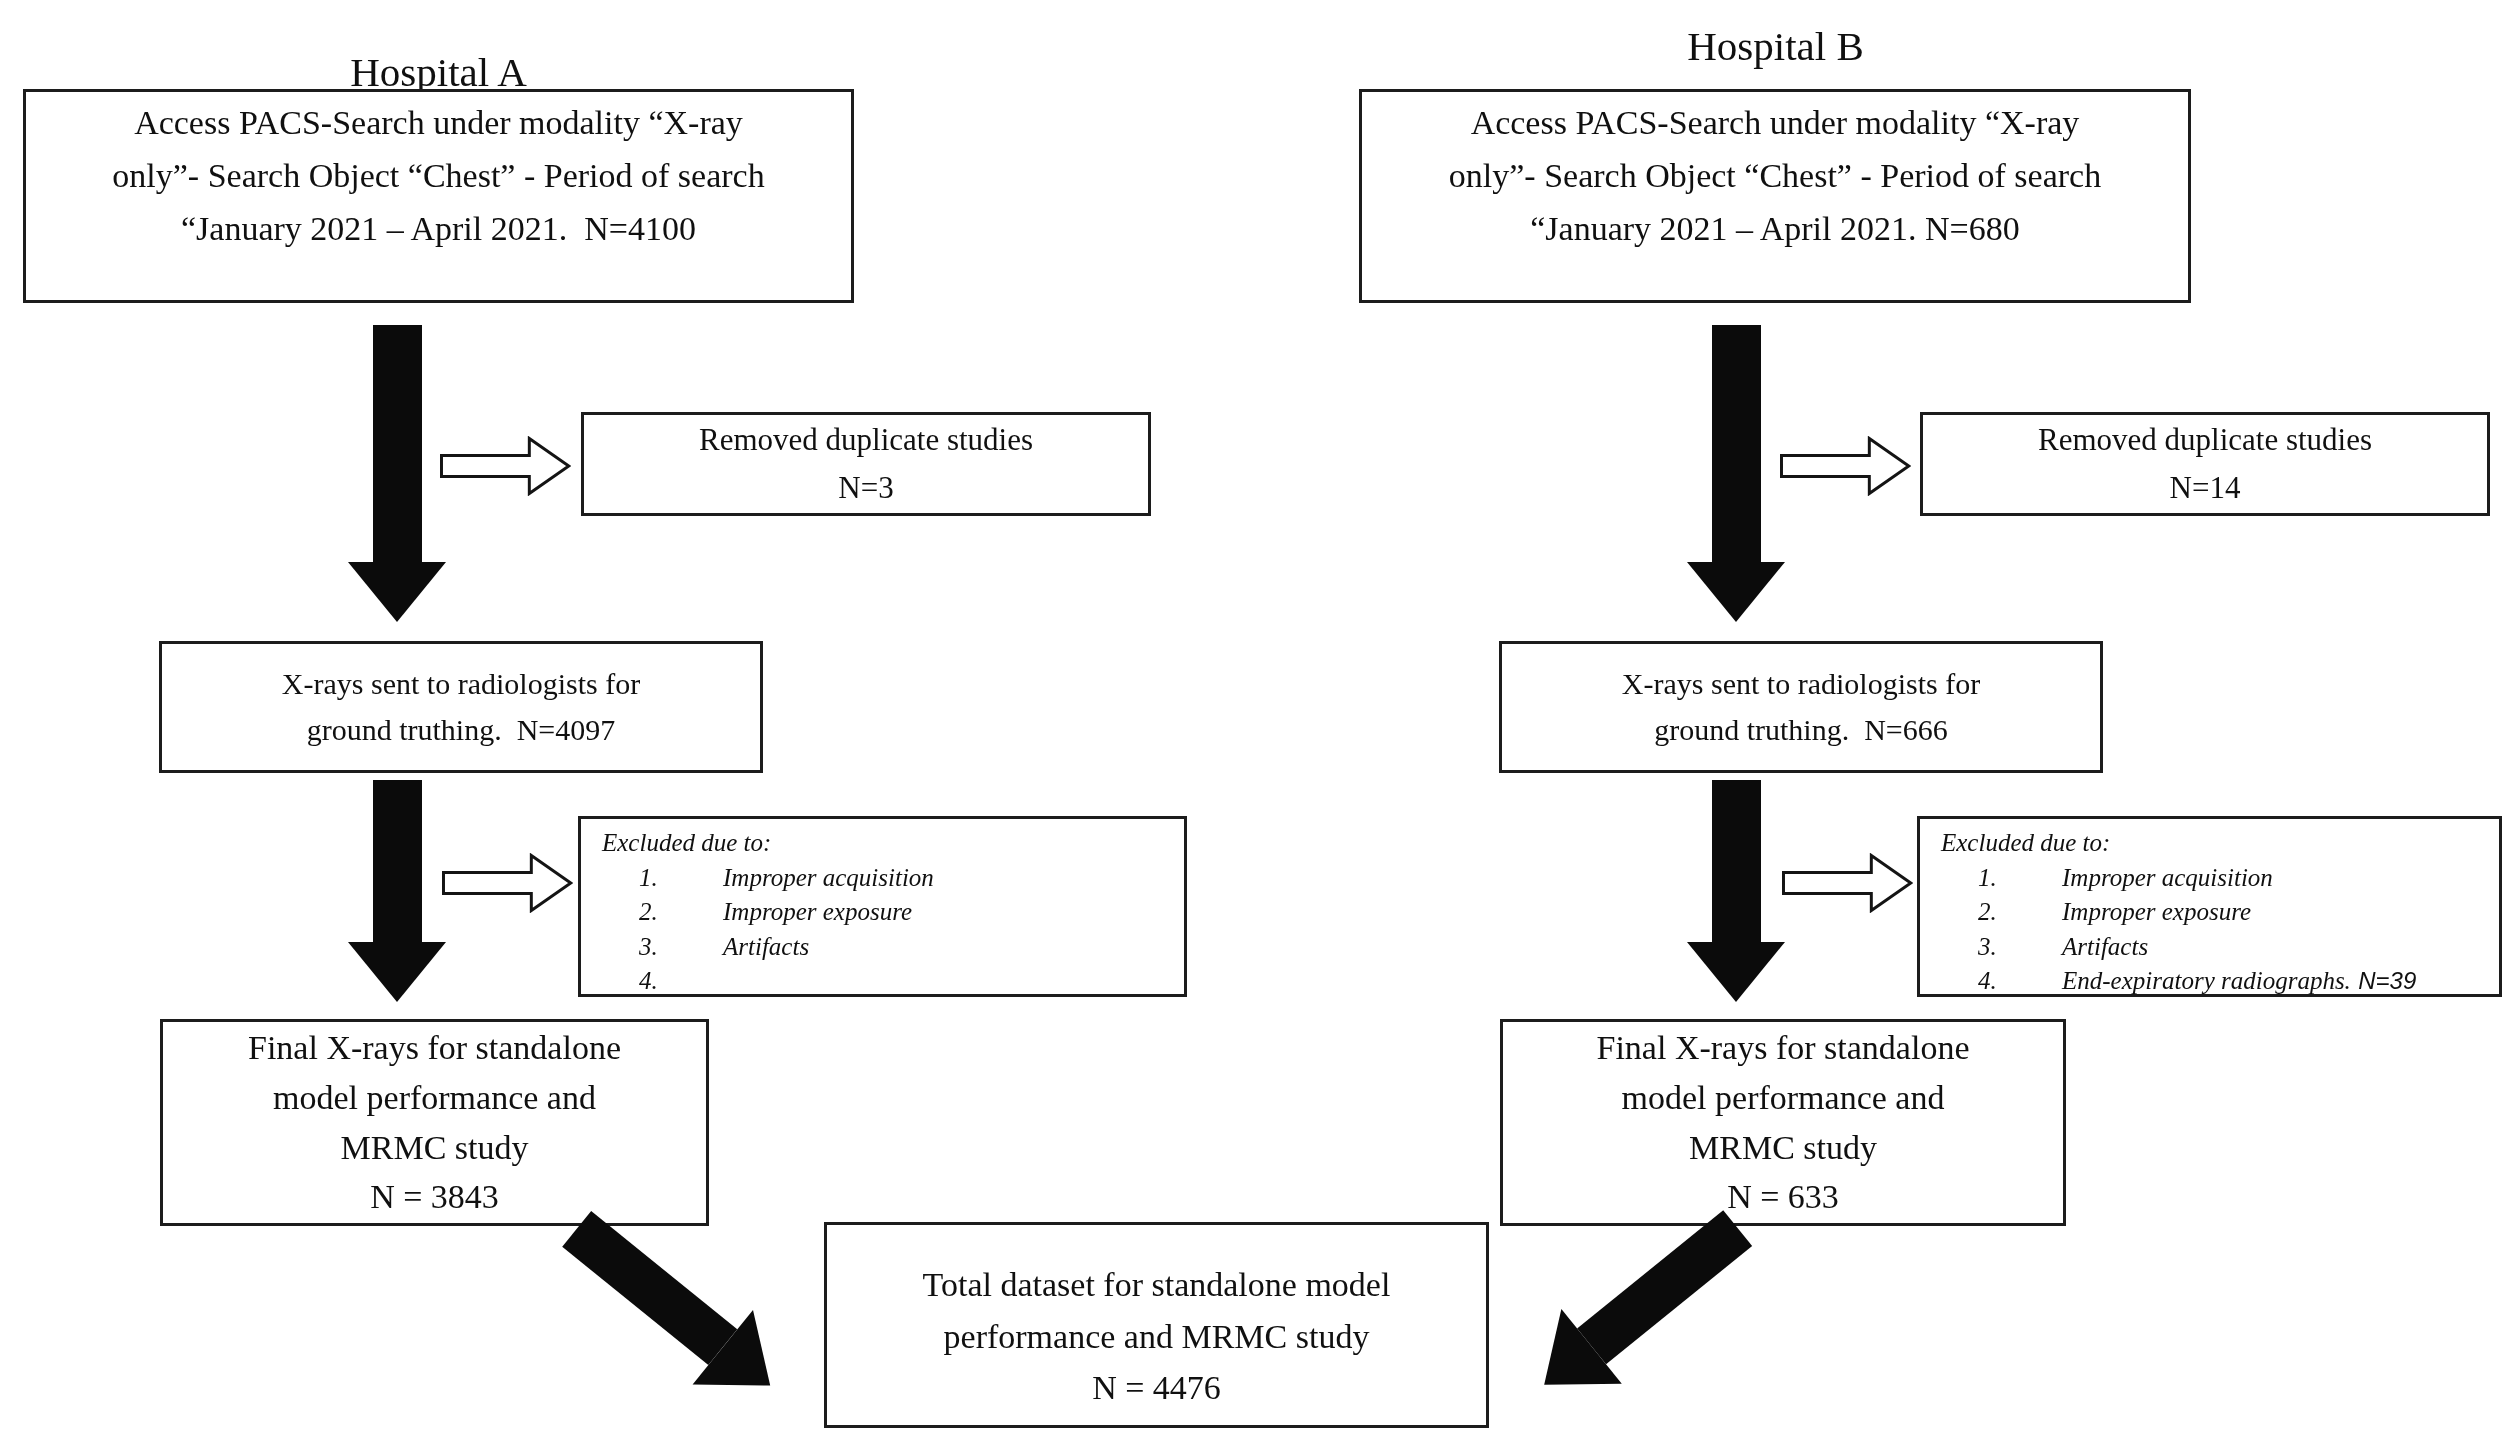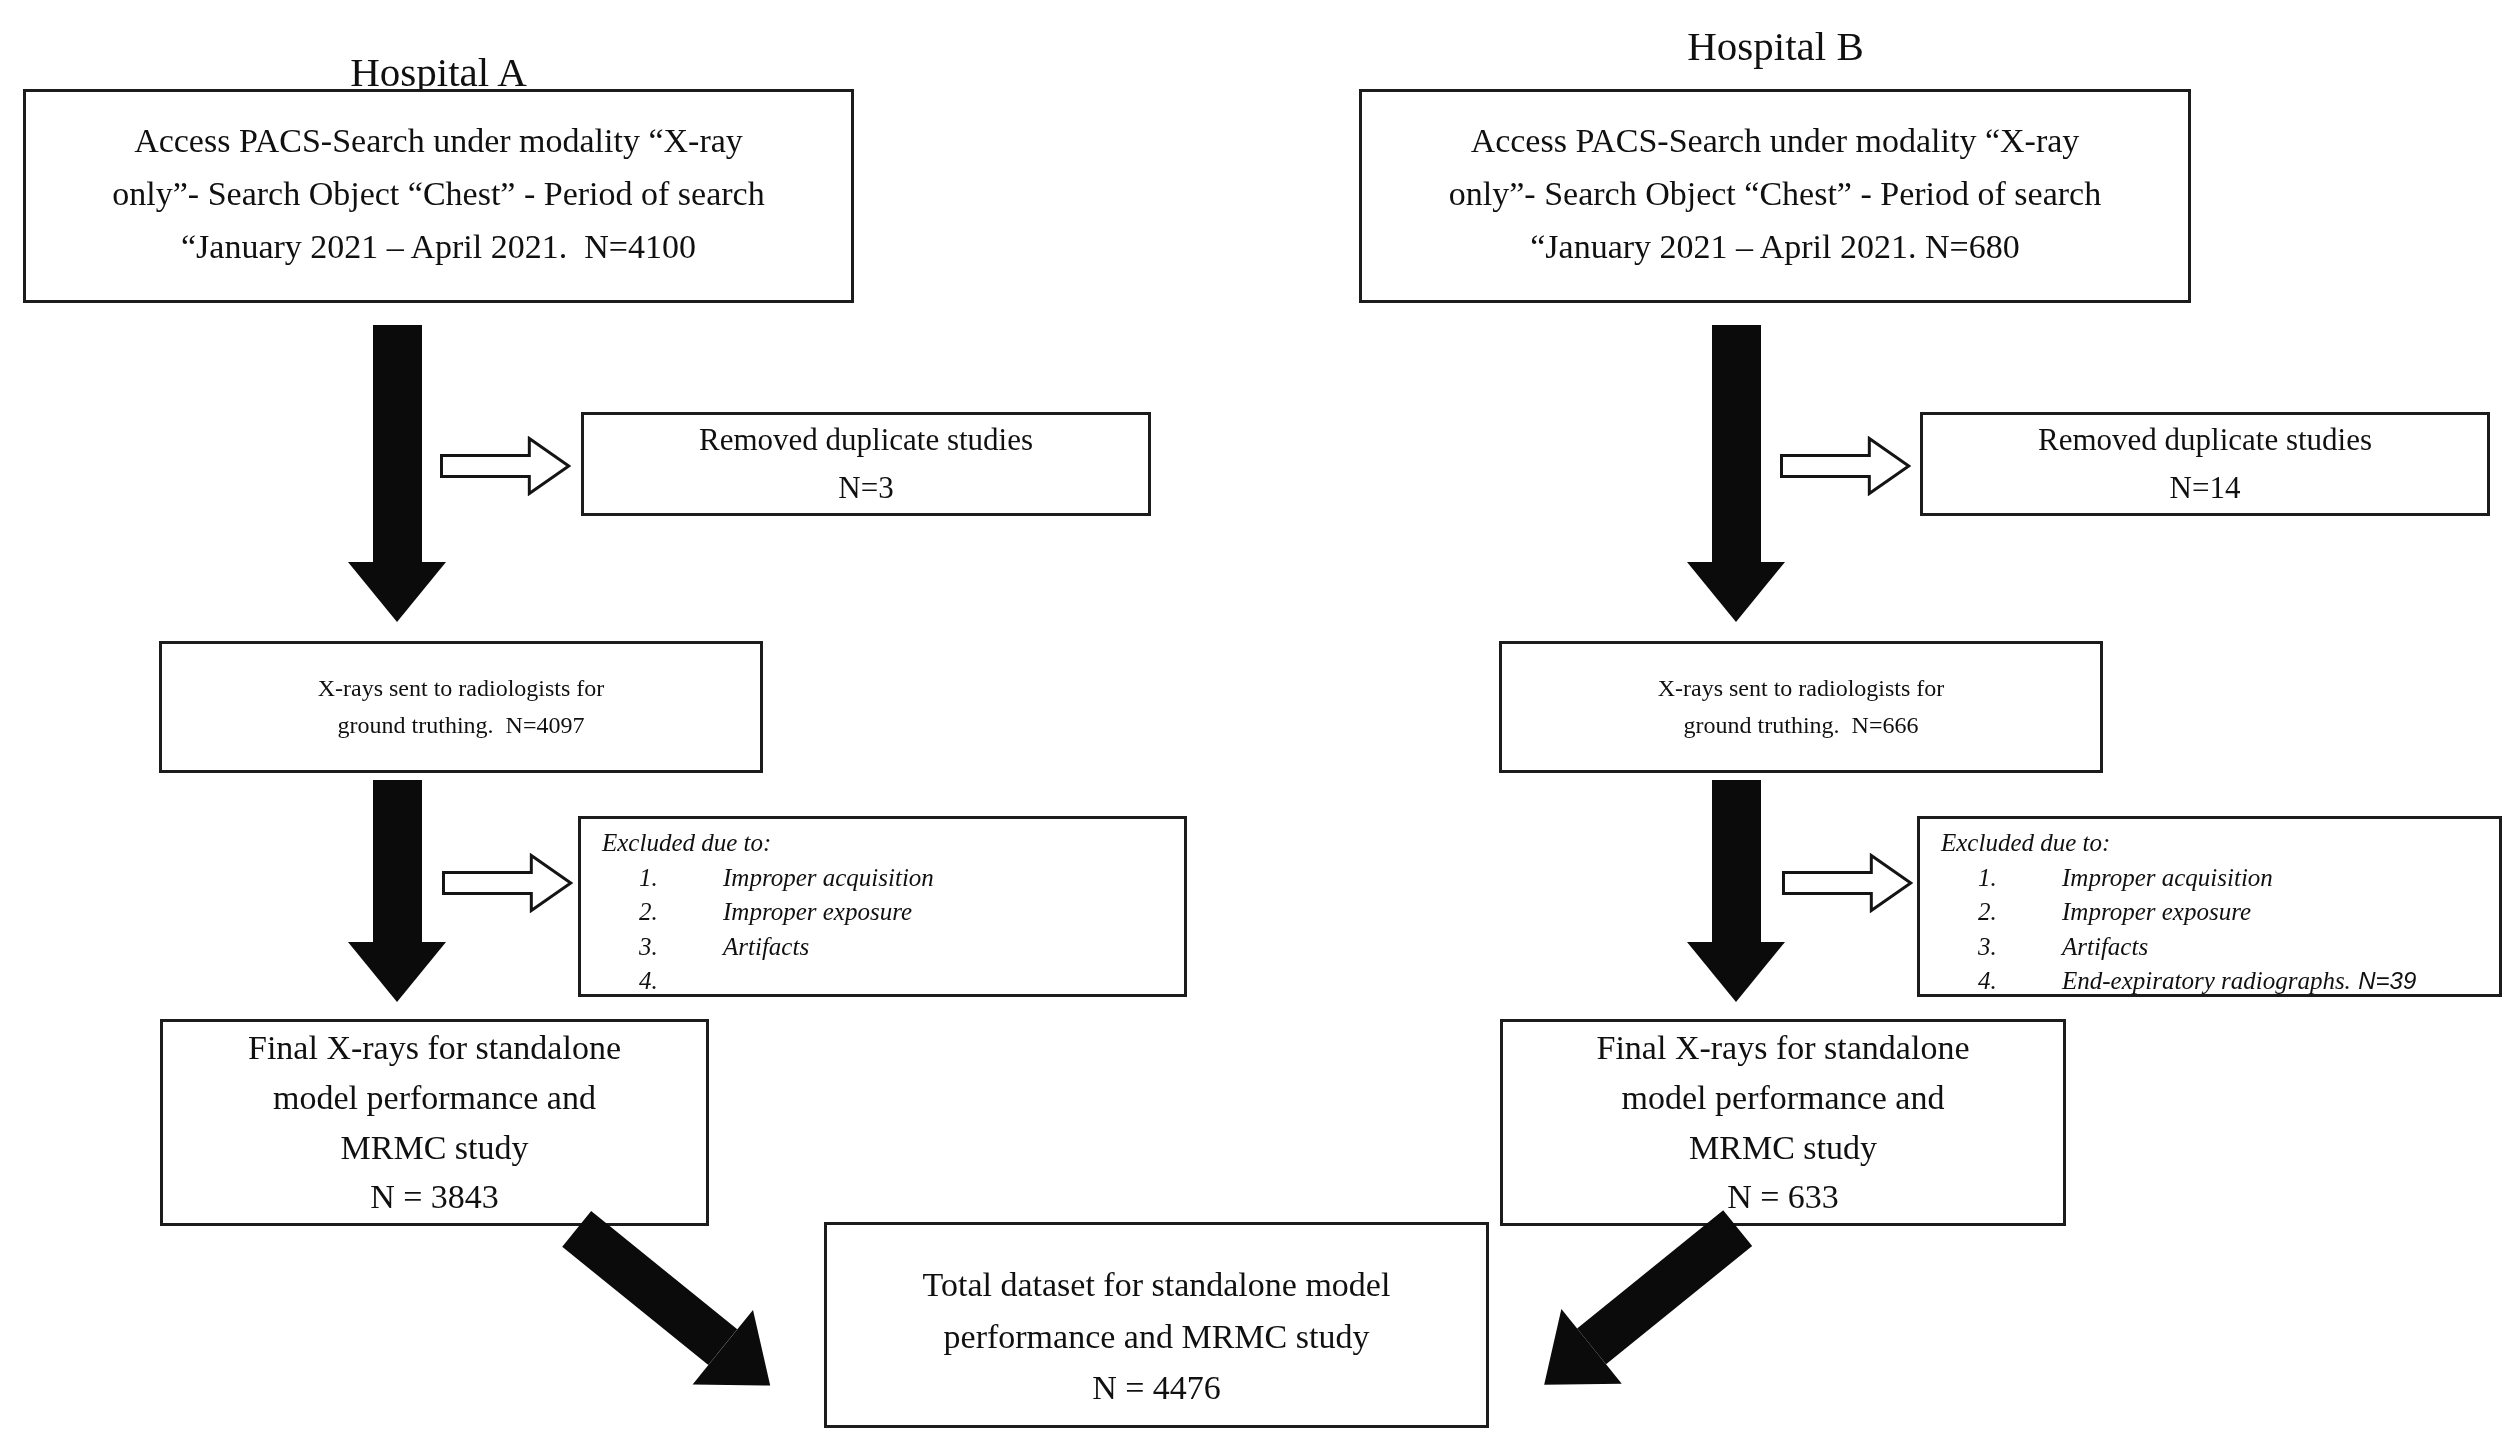--- a/index.html
+++ b/index.html
@@ -29,22 +29,22 @@
     position:absolute;
     box-sizing:border-box;
     border:3.7px solid var(--line);
     background:var(--bg);
     display:flex;
     align-items:center;
     justify-content:center;
     text-align:center;
   }
   .box .txt{white-space:pre-line;}
-  .access{align-items:flex-start;padding-top:22px;font-size:34px;line-height:1.56;}
-  .sent{font-size:24px;line-height:1.55;align-items:center;}
+  .access{align-items:flex-start;padding-top:4px;font-size:34px;line-height:1.56;}
+  .sent{font-size:30px;line-height:1.55;align-items:center;}
   .removed{border-width:3px;font-size:31px;line-height:1.55;}
   .final{font-size:34px;line-height:1.47;}
   .total{align-items:flex-start;padding-top:34px;font-size:34px;line-height:1.52;}
   .excluded{
     border-width:3px;
     display:block;
     text-align:left;
     padding:7.4px 13.4px 6px 0;
     font-size:25px;
     line-height:1.38;

